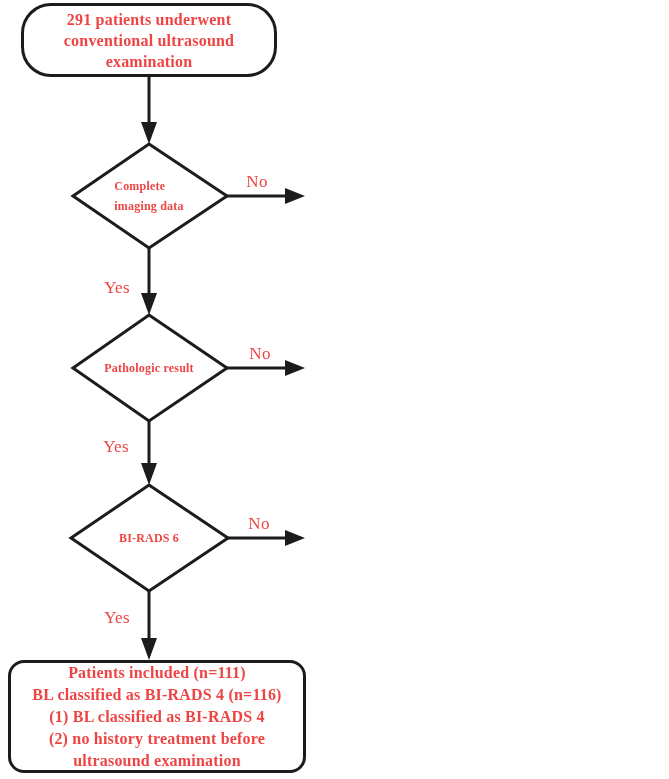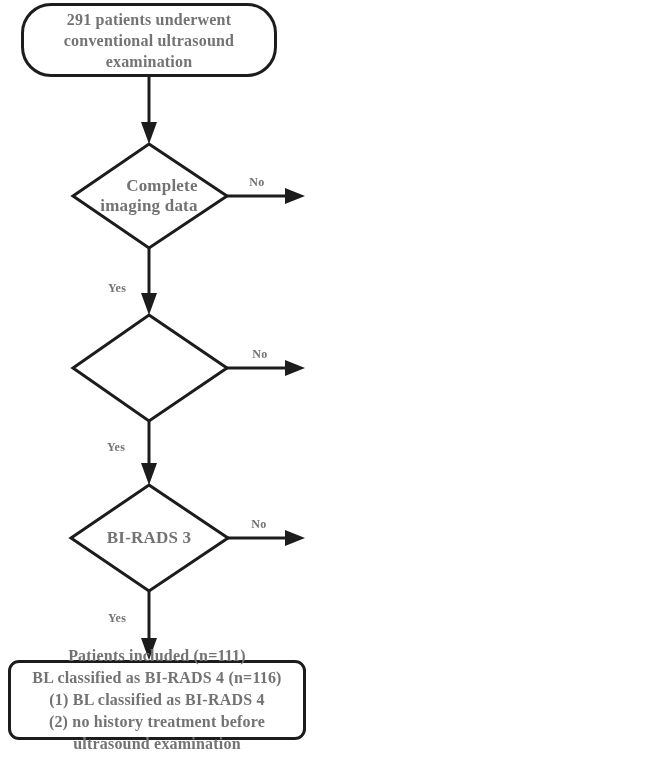--- a/index.html
+++ b/index.html
@@ -2,21 +2,21 @@
 <html><head>
 <meta charset="utf-8">
 <style>
   html, body { margin: 0; padding: 0; background: #ffffff; }
   .canvas {
     position: relative;
     width: 669px;
     height: 779px;
     background: #ffffff;
     font-family: "Liberation Serif", serif;
-    color: #737373;
+    color: #ef4444;
     overflow: hidden;
   }
   svg.wires {
     position: absolute;
     left: 0; top: 0;
     width: 669px; height: 779px;
   }
   .wire  { stroke: #1c1c1c; stroke-width: 3; fill: none; }
   .head  { fill: #1c1c1c; stroke: none; }
   .gem   { fill: #ffffff; stroke: #1c1c1c; stroke-width: 3; stroke-linejoin: miter; }
@@ -32,32 +32,32 @@
     font-weight: bold;
     font-size: 16px;
     letter-spacing: 0.2px;
     white-space: pre-line;
     line-height: 22px;
   }
   .node.start { line-height: 21px; }
   .dlabel {
     position: absolute;
     transform: translate(-50%, -50%);
-    text-align: right;
+    text-align: left;
     font-weight: bold;
-    font-size: 17px;
+    font-size: 12px;
     letter-spacing: 0.2px;
     white-space: pre-line;
     line-height: 20px;
   }
   .branch {
     position: absolute;
     transform: translate(-50%, -50%);
-    font-weight: bold;
-    font-size: 12px;
+    font-weight: normal;
+    font-size: 17px;
     letter-spacing: 0.3px;
   }
 </style>
 </head>
 <body>
 
 <div class="canvas">
 
   <svg class="wires" viewBox="0 0 669 779" aria-hidden="true">
 
@@ -96,29 +96,30 @@
     <polygon class="head" points="305,368 285,360 285,376"></polygon>
     <polygon class="head" points="305,538 285,530 285,546"></polygon>
   </svg>
 
   <div class="node start" style="left:21px; top:3px; width:256px; height:74px; border-radius:30px;">291 patients underwent
 conventional ultrasound
 examination</div>
 
   <div class="dlabel" style="left:149px; top:196px;">Complete
 imaging data</div>
-  <div class="dlabel" style="left:149px; top:538px;">BI-RADS 3</div>
+  <div class="dlabel" style="left:149px; top:368px;">Pathologic result</div>
+  <div class="dlabel" style="left:149px; top:538px;">BI-RADS 6</div>
 
   <div class="branch" style="left:257px; top:182px;">No</div>
   <div class="branch" style="left:260px; top:354px;">No</div>
   <div class="branch" style="left:259px; top:524px;">No</div>
   <div class="branch" style="left:117px; top:288px;">Yes</div>
   <div class="branch" style="left:116px; top:447px;">Yes</div>
   <div class="branch" style="left:117px; top:618px;">Yes</div>
 
 
-  <div class="node" style="left:8px; top:660px; width:298px; height:80px; border-radius:11px;">Patients included (n=111)
+  <div class="node" style="left:8px; top:660px; width:298px; height:113px; border-radius:16px;">Patients included (n=111)
 BL classified as BI-RADS 4 (n=116)
 (1) BL classified as BI-RADS 4
 (2) no history treatment before
 ultrasound examination</div>
 
 </div>
 
 </body></html>

